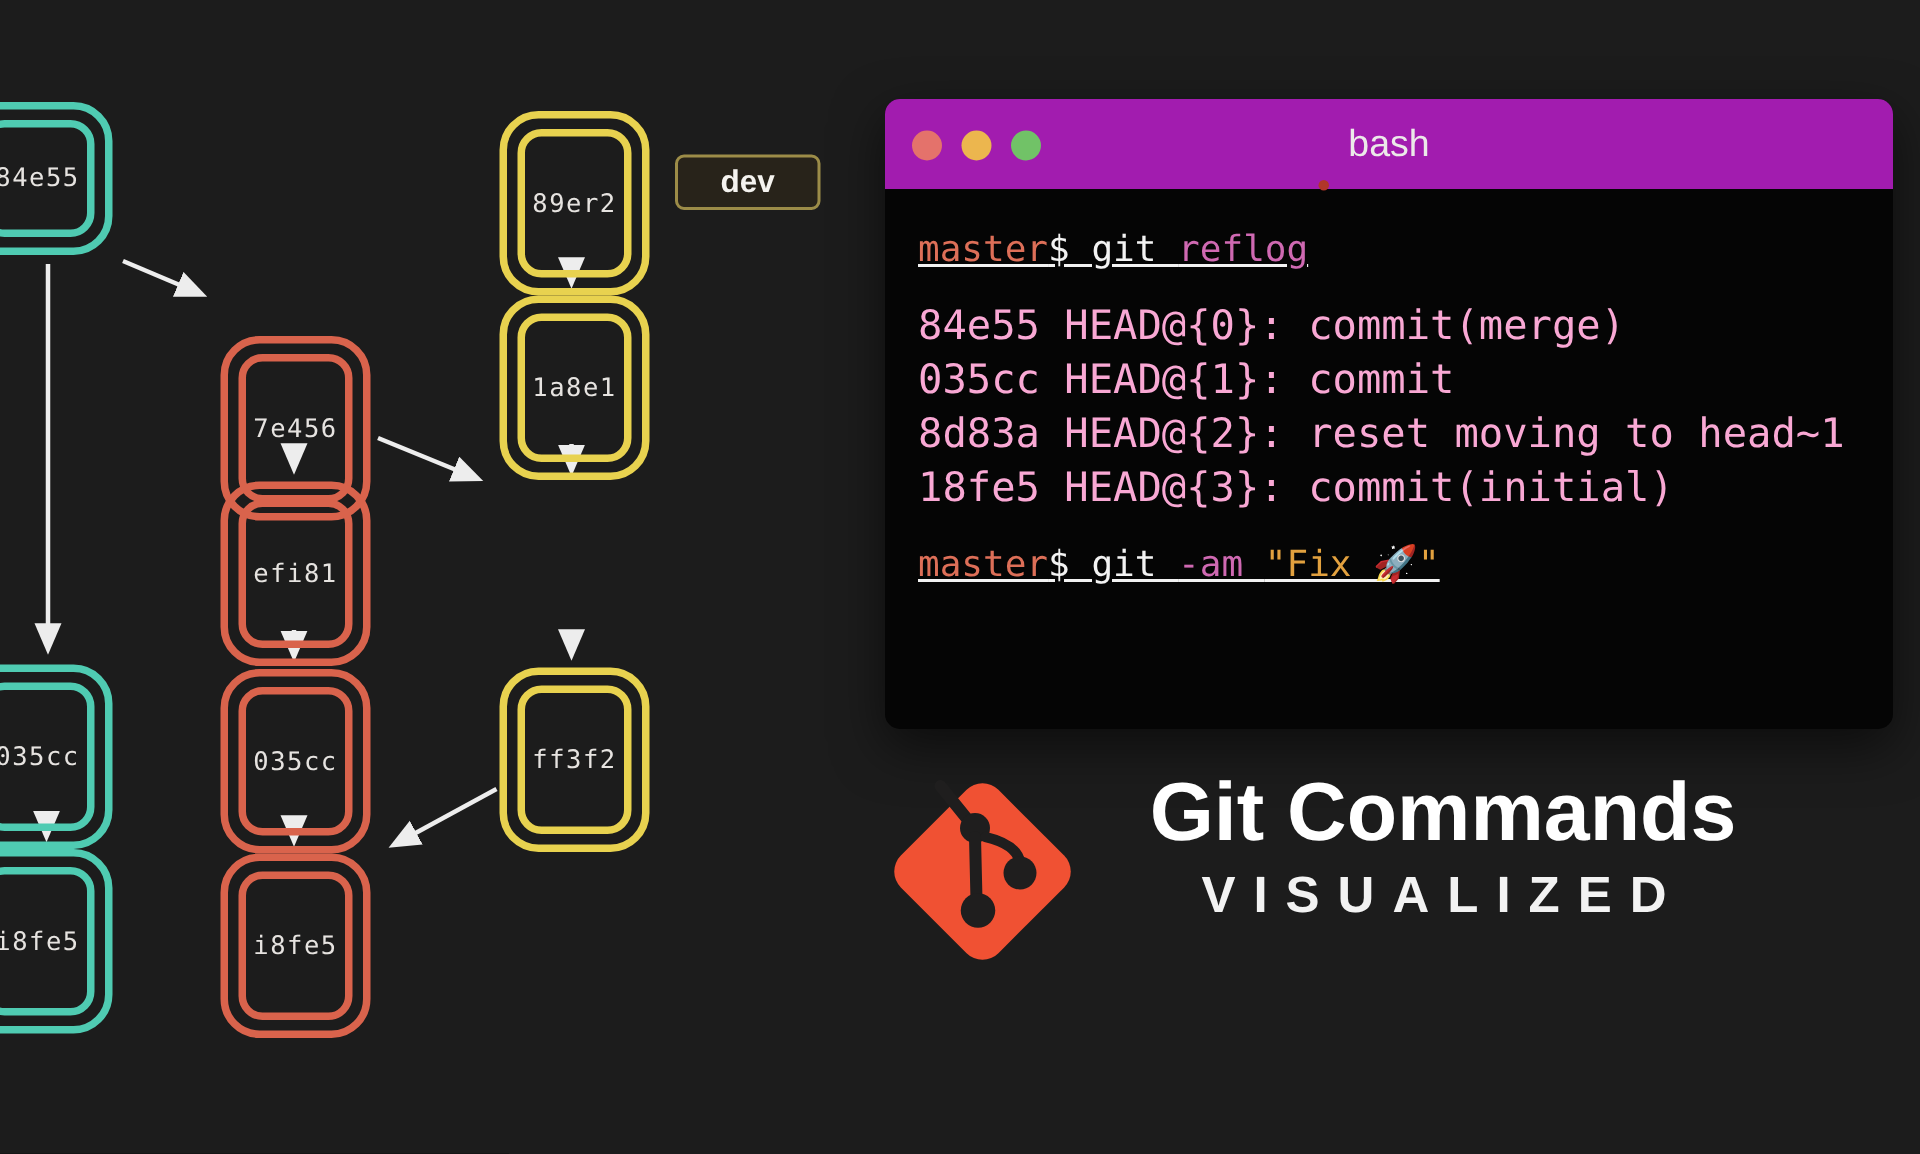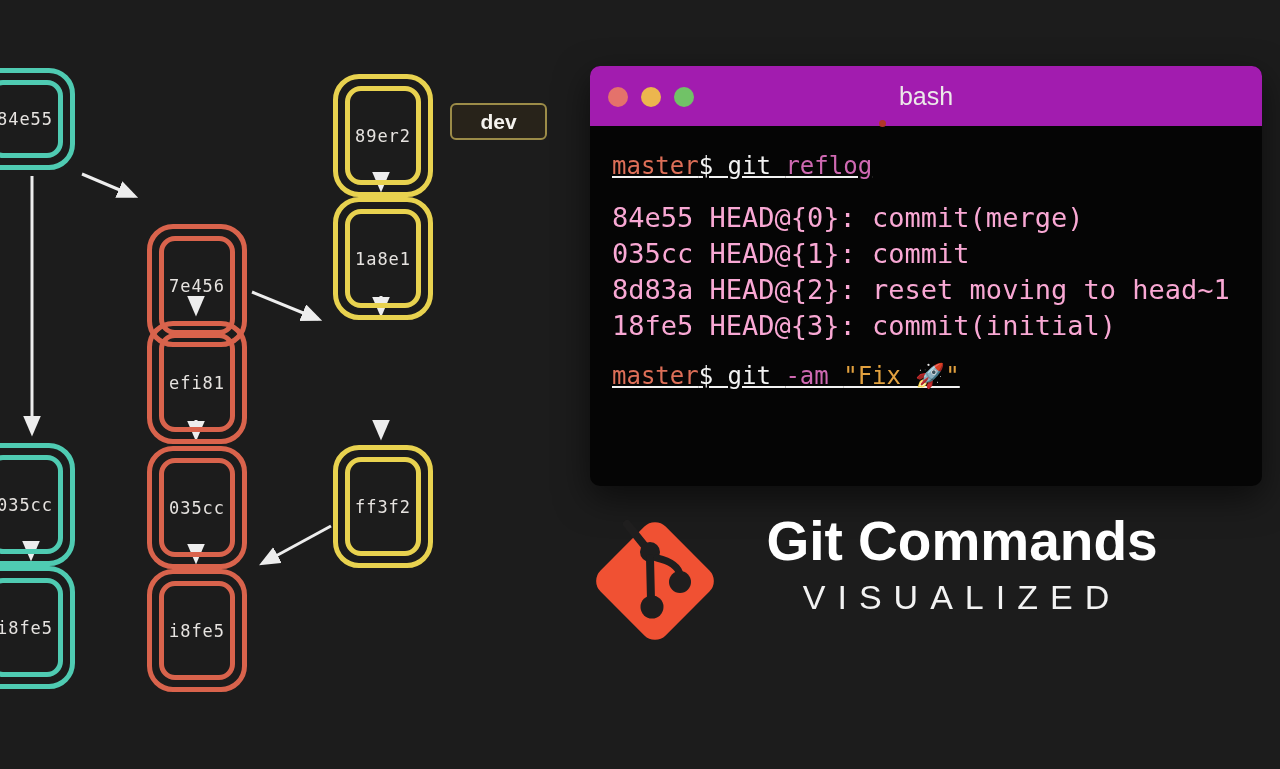--- a/index.html
+++ b/index.html
@@ -76,21 +76,21 @@
   
   .branding-logo { position:absolute; left:582px; top:508px; }
   .branding-text {
     position:absolute; left:752px; top:512px; width:420px; text-align:center;
   }
   .branding-title {
     margin:0; color:#ffffff; font-size:55px; font-weight:bold; line-height:58px;
     white-space:nowrap;
   }
   .branding-subtitle {
-    margin:8px 0 0 0; color:#f2f2f2; font-size:34px; font-weight:normal;
+    margin:8px 0 0 0; color:#f2f2f2; font-size:34px; font-weight:bold;
     letter-spacing:12px; line-height:38px; white-space:nowrap;
   }
 </style>
 </head>
 <body>
 
 <div class="stage">
 
   <svg class="edges" width="580" height="700">
     <defs>

